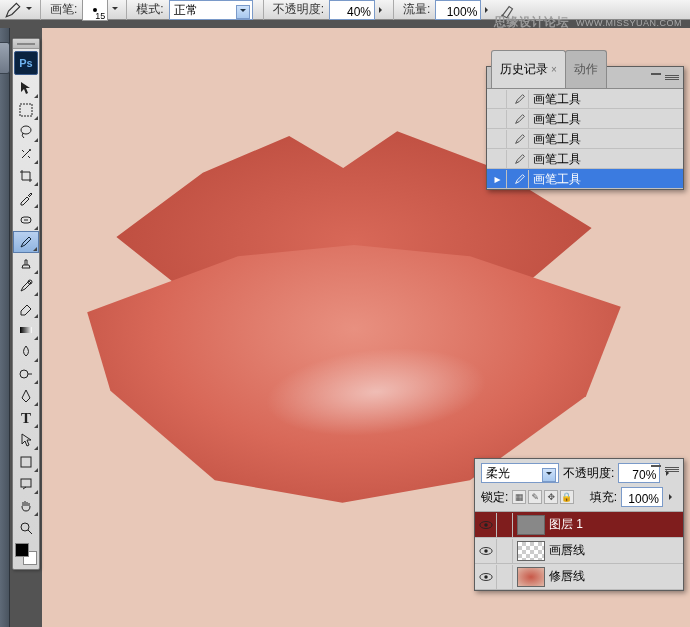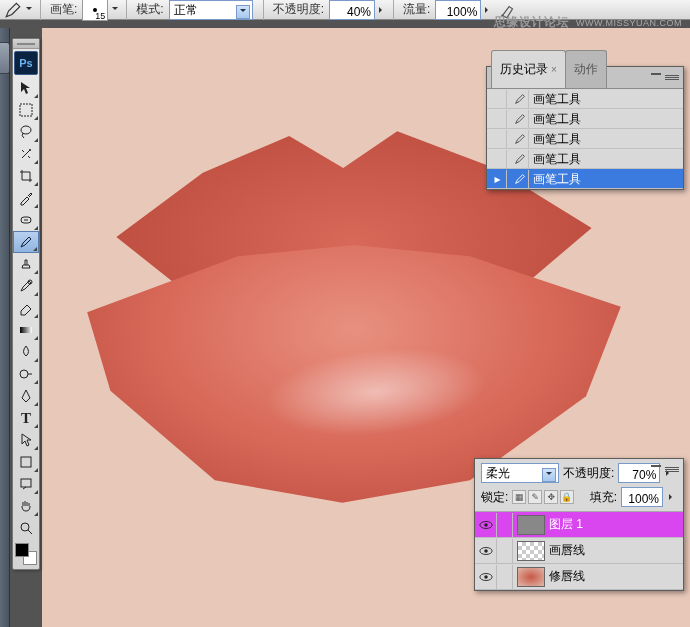--- a/index.html
+++ b/index.html
@@ -55,21 +55,21 @@
 .history-row.sel{background:#3b7be0;color:#fff}
 .hr-col{width:18px;height:18px;border-right:1px solid #c0c0c0;display:flex;align-items:center;justify-content:center}
 .hr-mark{width:10px;height:10px;display:flex;align-items:center;justify-content:center}
 .layers-panel{right:6px;top:430px;width:210px}
 .layers-opts{padding:4px 6px;display:flex;flex-direction:column;gap:4px;border-bottom:1px solid #aaa}
 .layers-row{display:flex;align-items:center;gap:4px}
 .lock-icons{display:flex;gap:2px}
 .lock-icons span{width:14px;height:14px;border:1px solid #aaa;background:#e8e8e8;display:flex;align-items:center;justify-content:center;font-size:9px;color:#555}
 .layer-list{}
 .layer-row{height:26px;display:flex;align-items:center;border-bottom:1px solid #bcbcbc}
-.layer-row.sel{background:#d946ef;color:#fff}
+.layer-row.sel{background:#7f1d1d;color:#fff}
 .layer-eye{width:22px;height:24px;border-right:1px solid #bcbcbc;display:flex;align-items:center;justify-content:center}
 .layer-link{width:16px;height:24px;border-right:1px solid #bcbcbc}
 .layer-thumb{width:28px;height:20px;margin:0 4px;border:1px solid #666;background:#888}
 .layer-thumb.checker{background:repeating-conic-gradient(#ccc 0 25%,#fff 0 50%) 0 0/8px 8px}
 .layer-thumb.lips-th{background:radial-gradient(#c85848,#e0b8a8)}
 .watermark{position:absolute;right:8px;top:14px;color:#aaa;font-size:11px;letter-spacing:.5px;pointer-events:none}
 .watermark .main{font-weight:bold;color:#999}
 .eye-svg{width:14px;height:10px}
 </style>
 </head>

